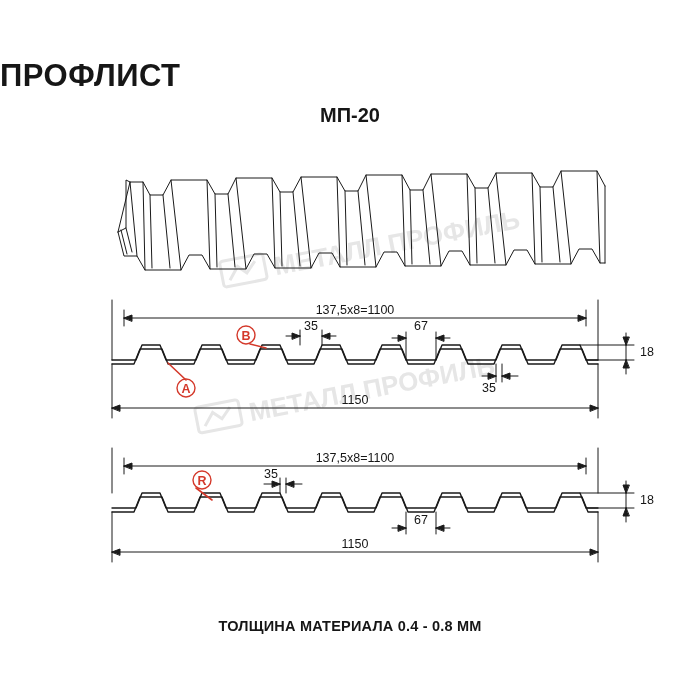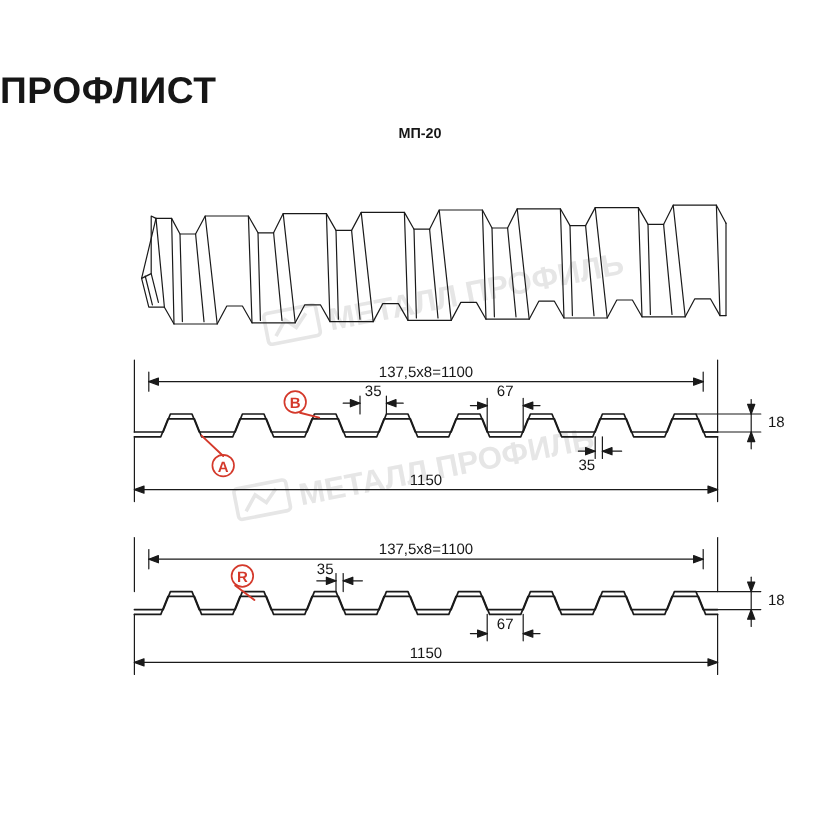--- a/index.html
+++ b/index.html
@@ -29,21 +29,21 @@
     font-weight: bold;
     letter-spacing: 0.5px;
     color: #161616;
   }
   .subtitle {
     position: absolute;
     top: 104px;
     left: 0;
     width: 700px;
     text-align: center;
-    font-size: 12px;
+    font-size: 20px;
     font-weight: bold;
     color: #161616;
   }
   .footer {
     position: absolute;
     top: 618px;
     left: 0;
     width: 700px;
     text-align: center;
     font-size: 14.5px;
@@ -280,14 +280,15 @@
 
       <text x="355" y="462" font-size="12.5" text-anchor="middle">137,5х8=1100</text>
       <text x="355" y="548" font-size="12.5" text-anchor="middle">1150</text>
       <text x="640" y="504" font-size="12.5">18</text>
       <text x="271" y="478" font-size="12.5" text-anchor="middle">35</text>
       <text x="421" y="524" font-size="12.5" text-anchor="middle">67</text>
       <text x="202" y="485" font-size="12.5" font-weight="bold" fill="#d4392b" text-anchor="middle">R</text>
     </g>
   </svg>
 
+  <div class="footer">ТОЛЩИНА МАТЕРИАЛА 0.4 - 0.8 ММ</div>
 
 </div>
 
 </body></html>

